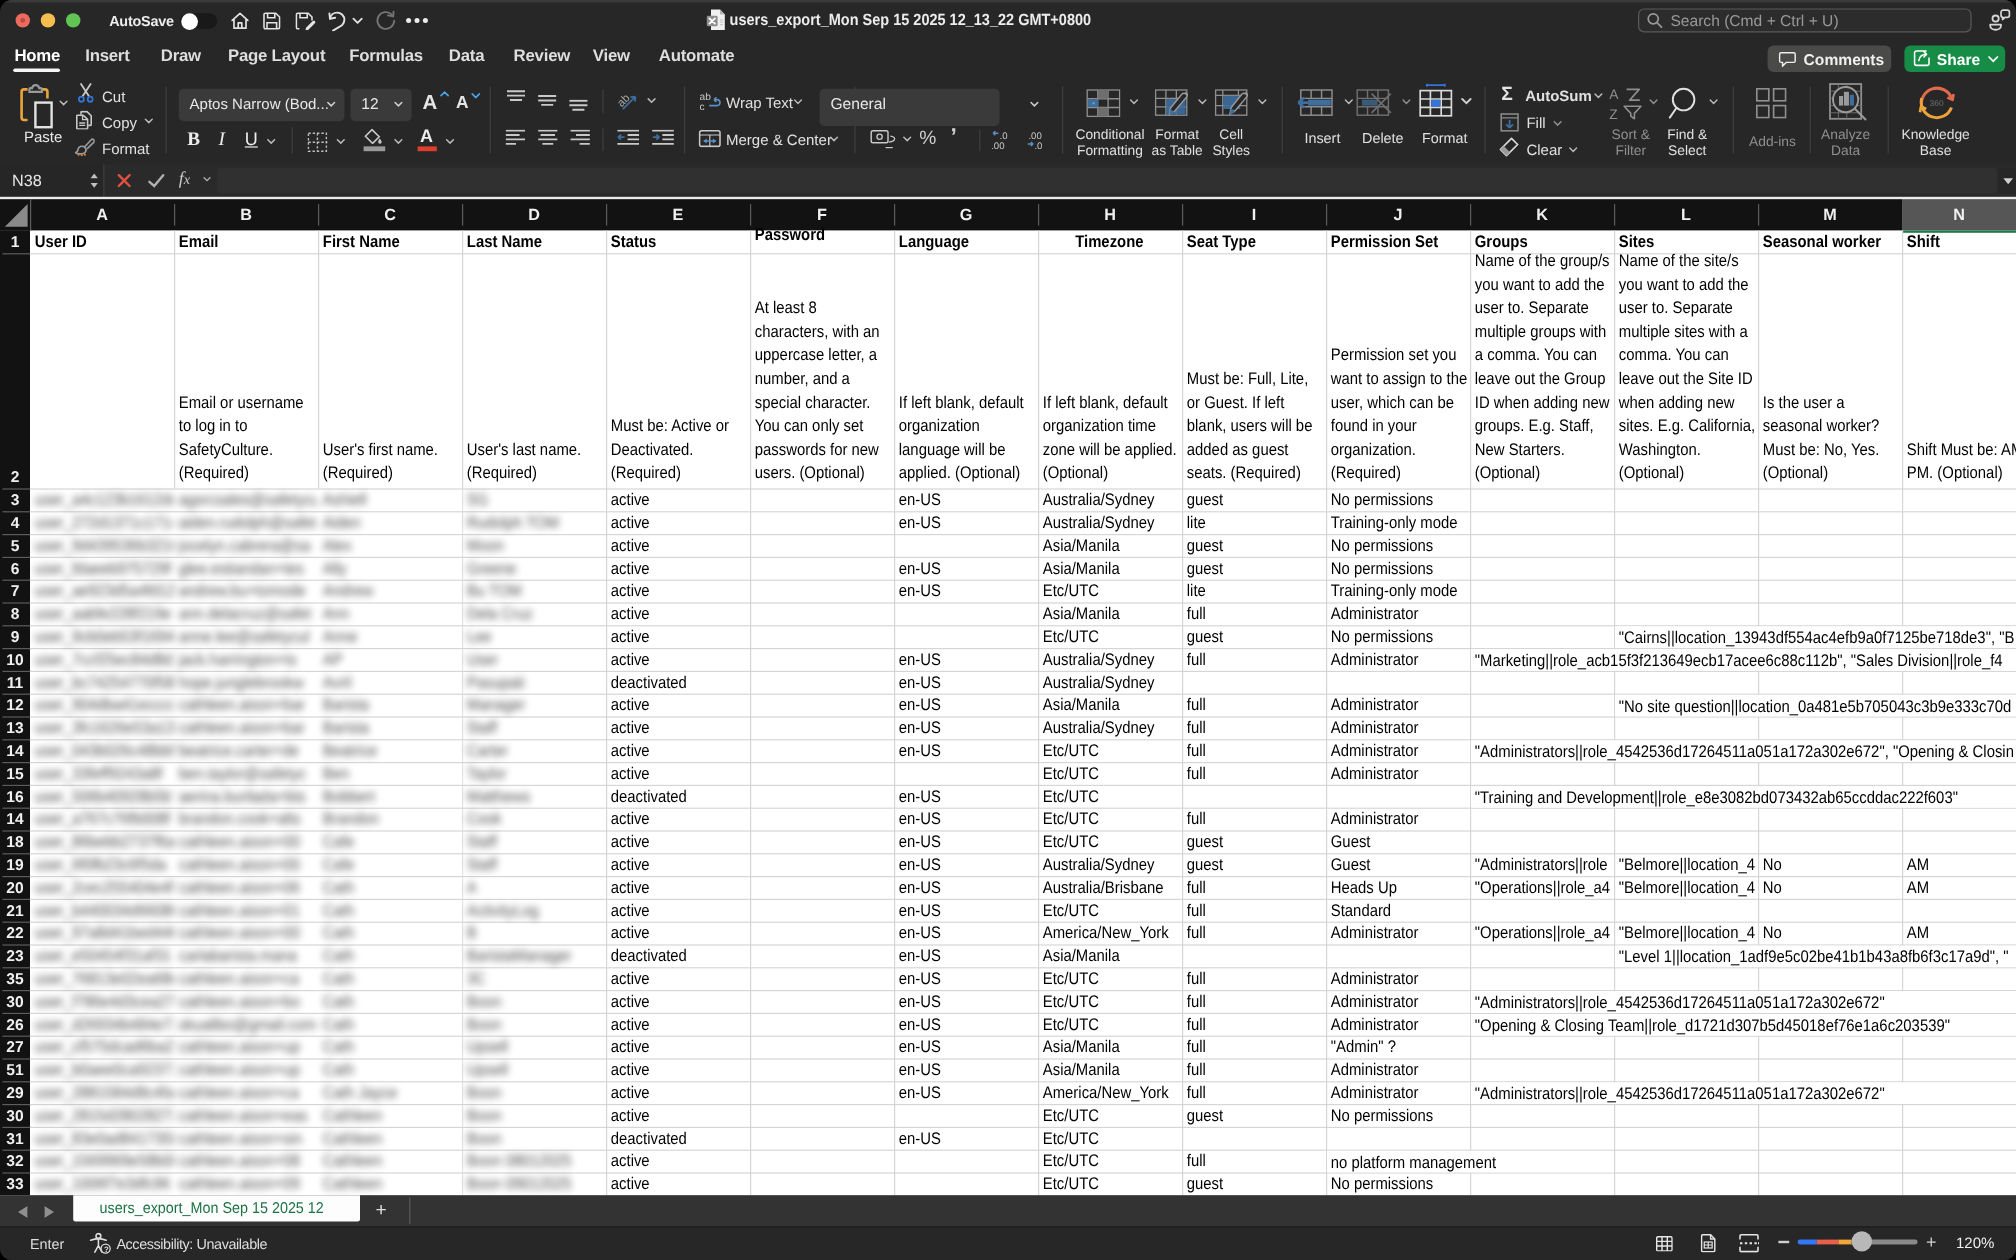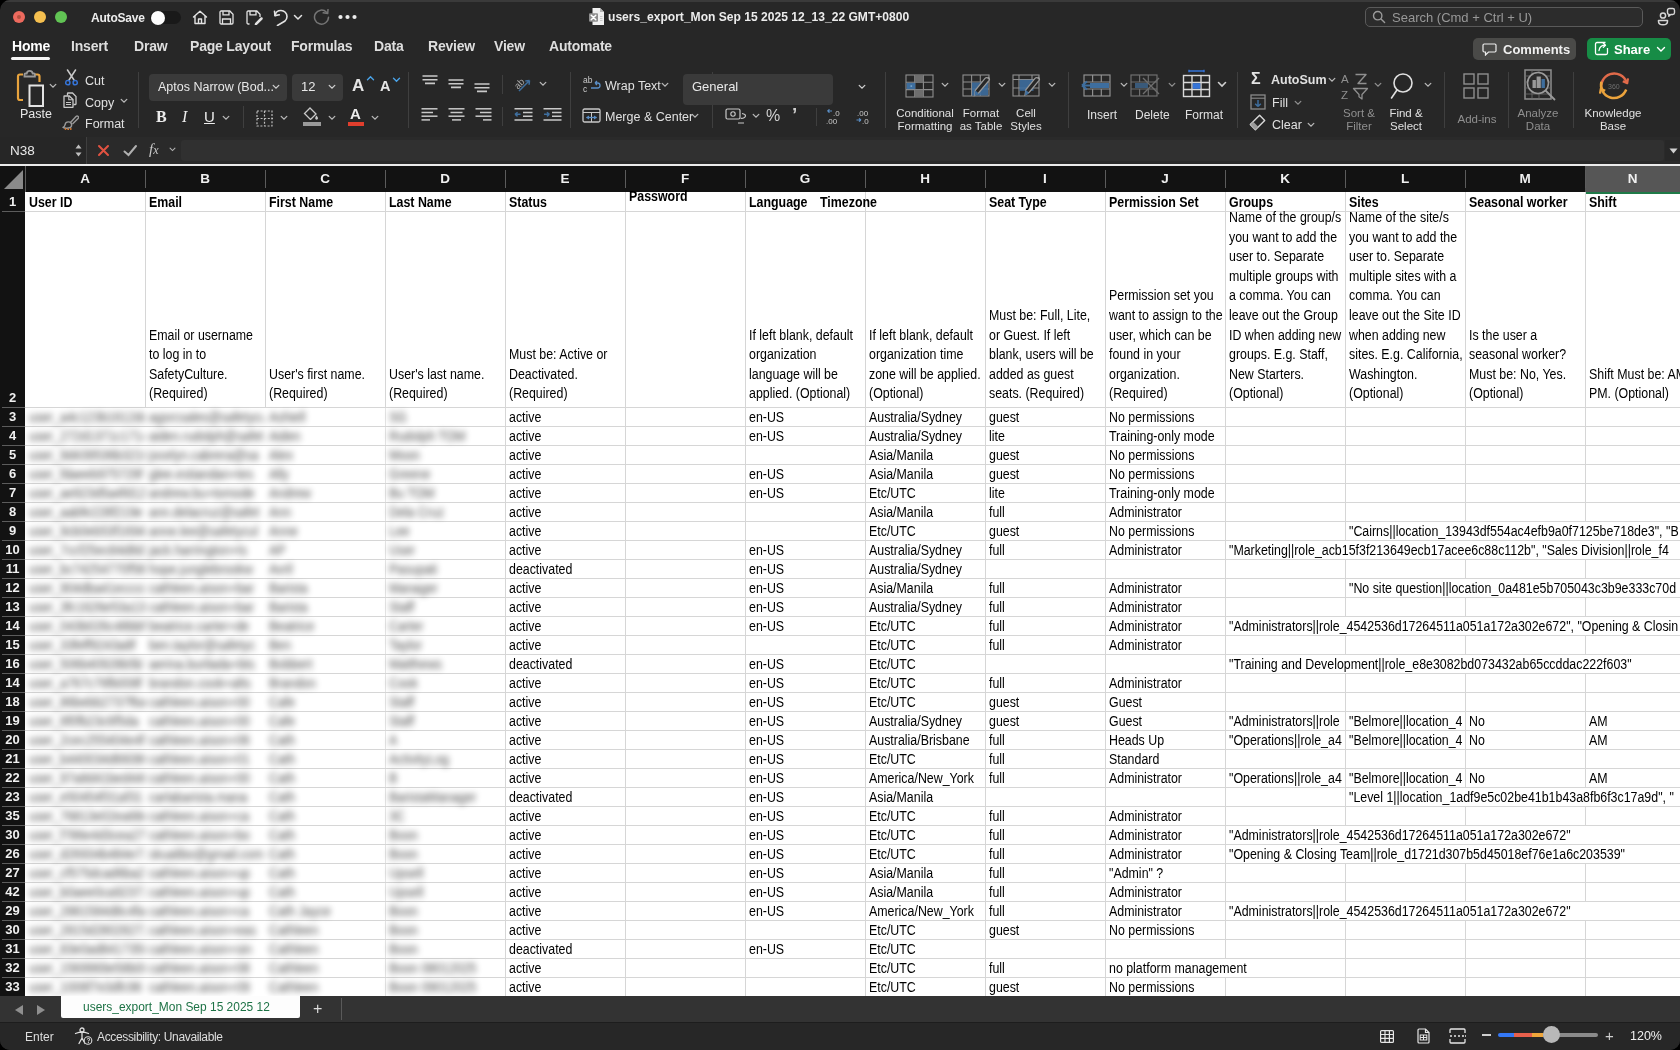--- a/index.html
+++ b/index.html
@@ -525,21 +525,21 @@
 <div class="rowh" style="top:526.4px;height:19.0px;line-height:19.0px">18</div>
 <div class="rowh" style="top:545.4px;height:19.0px;line-height:19.0px">19</div>
 <div class="rowh" style="top:564.4px;height:19.0px;line-height:19.0px">20</div>
 <div class="rowh" style="top:583.4px;height:19.0px;line-height:19.0px">21</div>
 <div class="rowh" style="top:602.4px;height:19.0px;line-height:19.0px">22</div>
 <div class="rowh" style="top:621.4px;height:19.0px;line-height:19.0px">23</div>
 <div class="rowh" style="top:640.4px;height:19.0px;line-height:19.0px">35</div>
 <div class="rowh" style="top:659.4px;height:19.0px;line-height:19.0px">30</div>
 <div class="rowh" style="top:678.4px;height:19.0px;line-height:19.0px">26</div>
 <div class="rowh" style="top:697.4px;height:19.0px;line-height:19.0px">27</div>
-<div class="rowh" style="top:716.4px;height:19.0px;line-height:19.0px">42</div>
+<div class="rowh" style="top:716.4px;height:19.0px;line-height:19.0px">51</div>
 <div class="rowh" style="top:735.4px;height:19.0px;line-height:19.0px">29</div>
 <div class="rowh" style="top:754.4px;height:19.0px;line-height:19.0px">30</div>
 <div class="rowh" style="top:773.4px;height:19.0px;line-height:19.0px">31</div>
 <div class="rowh" style="top:792.4px;height:19.0px;line-height:19.0px">32</div>
 <div class="rowh" style="top:811.4px;height:19.0px;line-height:19.0px">33</div>
 <div class="hgl" style="left:2px;top:45.0px;width:23px;height:1px"></div>
 <div class="hgl" style="left:2px;top:241.4px;width:23px;height:1px"></div>
 <div class="hgl" style="left:2px;top:260.4px;width:23px;height:1px"></div>
 <div class="hgl" style="left:2px;top:279.4px;width:23px;height:1px"></div>
 <div class="hgl" style="left:2px;top:298.4px;width:23px;height:1px"></div>
@@ -617,38 +617,41 @@
 <div class="gl" style="left:25px;top:792.4px;width:1655px;height:1px"></div>
 <div class="gl" style="left:25px;top:811.4px;width:1655px;height:1px"></div>
 <div class="gl" style="left:25px;top:830.4px;width:1655px;height:1px"></div>
 <div class="cell" style="left:25px;top:26.0px;width:120px;height:19px;line-height:19.5px;overflow:hidden;"><span class="cs csb">User ID</span></div>
 <div class="cell" style="left:145px;top:26.0px;width:120px;height:19px;line-height:19.5px;overflow:hidden;"><span class="cs csb">Email</span></div>
 <div class="cell" style="left:265px;top:26.0px;width:120px;height:19px;line-height:19.5px;overflow:hidden;"><span class="cs csb">First Name</span></div>
 <div class="cell" style="left:385px;top:26.0px;width:120px;height:19px;line-height:19.5px;overflow:hidden;"><span class="cs csb">Last Name</span></div>
 <div class="cell" style="left:505px;top:26.0px;width:120px;height:19px;line-height:19.5px;overflow:hidden;"><span class="cs csb">Status</span></div>
 <div class="cell" style="left:625px;top:20px;width:120px;height:19px;line-height:19.5px;overflow:hidden;"><span class="cs csb">Password</span></div>
 <div class="cell" style="left:745px;top:26.0px;width:120px;height:19px;line-height:19.5px;overflow:hidden;"><span class="cs csb">Language</span></div>
-<div class="cell" style="left:816px;top:26.0px;width:120px;height:19px;line-height:19.5px;overflow:hidden;"><span class="cs csb">Timezone</span></div>
+<div class="cell" style="left:892px;top:26.0px;width:120px;height:19px;line-height:19.5px;overflow:hidden;"><span class="cs csb">Timezone</span></div>
 <div class="cell" style="left:985px;top:26.0px;width:120px;height:19px;line-height:19.5px;overflow:hidden;"><span class="cs csb">Seat Type</span></div>
 <div class="cell" style="left:1105px;top:26.0px;width:120px;height:19px;line-height:19.5px;overflow:hidden;"><span class="cs csb">Permission Set</span></div>
 <div class="cell" style="left:1225px;top:26.0px;width:120px;height:19px;line-height:19.5px;overflow:hidden;"><span class="cs csb">Groups</span></div>
 <div class="cell" style="left:1345px;top:26.0px;width:120px;height:19px;line-height:19.5px;overflow:hidden;"><span class="cs csb">Sites</span></div>
 <div class="cell" style="left:1465px;top:26.0px;width:120px;height:19px;line-height:19.5px;overflow:hidden;"><span class="cs csb">Seasonal worker</span></div>
 <div class="cell" style="left:1585px;top:26.0px;width:120px;height:19px;line-height:19.5px;overflow:hidden;"><span class="cs csb">Shift</span></div>
 <div class="w2" style="left:145px;top:45px;width:120px;height:196px;display:flex;align-items:flex-end">
         <span class="cs" style="padding-bottom:3px">Email or username<br>to log in to<br>SafetyCulture.<br>(Required)</span>
       </div>
 <div class="w2" style="left:265px;top:45px;width:120px;height:196px;display:flex;align-items:flex-end">
         <span class="cs" style="padding-bottom:3px">User's first name.<br>(Required)</span>
       </div>
 <div class="w2" style="left:385px;top:45px;width:120px;height:196px;display:flex;align-items:flex-end">
         <span class="cs" style="padding-bottom:3px">User's last name.<br>(Required)</span>
       </div>
 <div class="w2" style="left:505px;top:45px;width:120px;height:196px;display:flex;align-items:flex-end">
         <span class="cs" style="padding-bottom:3px">Must be: Active or<br>Deactivated.<br>(Required)</span>
+      </div>
+<div class="w2" style="left:625px;top:45px;width:120px;height:196px;display:flex;align-items:flex-end">
+        <span class="cs" style="padding-bottom:3px">At least 8<br>characters, with an<br>uppercase letter, a<br>number, and a<br>special character.<br>You can only set<br>passwords for new<br>users. (Optional)</span>
       </div>
 <div class="w2" style="left:745px;top:45px;width:120px;height:196px;display:flex;align-items:flex-end">
         <span class="cs" style="padding-bottom:3px">If left blank, default<br>organization<br>language will be<br>applied. (Optional)</span>
       </div>
 <div class="w2" style="left:865px;top:45px;width:120px;height:196px;display:flex;align-items:flex-end">
         <span class="cs" style="padding-bottom:3px">If left blank, default<br>organization time<br>zone will be applied.<br>(Optional)</span>
       </div>
 <div class="w2" style="left:985px;top:45px;width:120px;height:196px;display:flex;align-items:flex-end">
         <span class="cs" style="padding-bottom:3px">Must be: Full, Lite,<br>or Guest. If left<br>blank, users will be<br>added as guest<br>seats. (Required)</span>
       </div>

